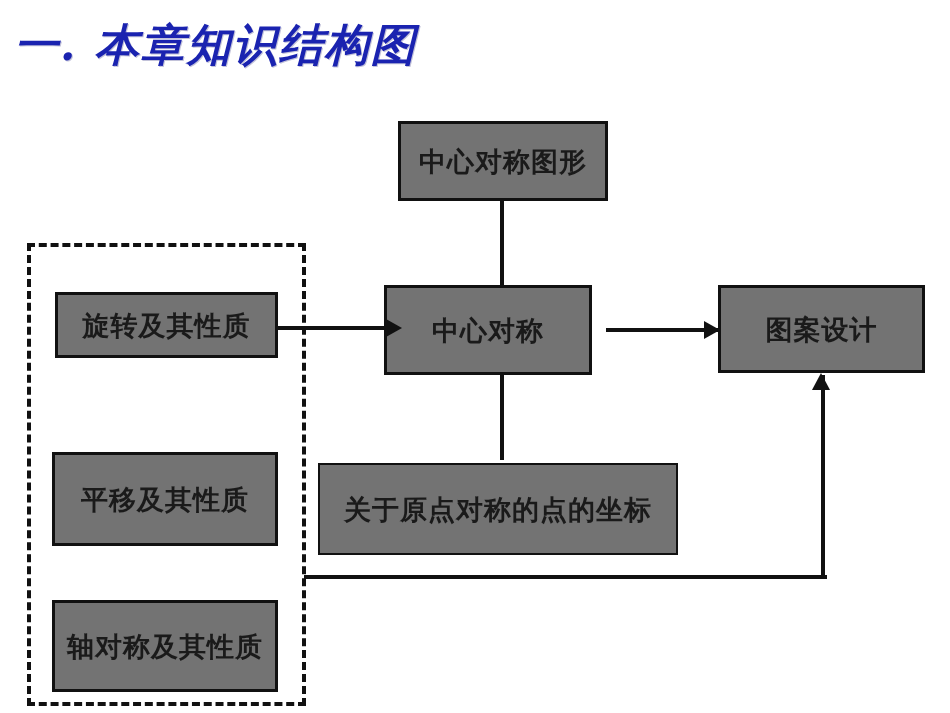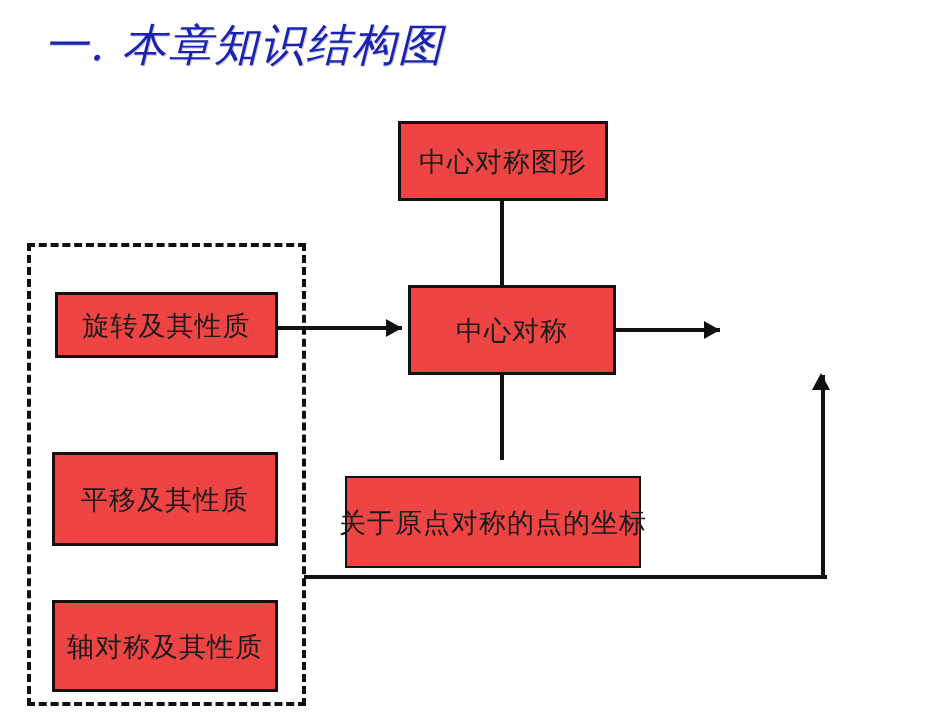--- a/index.html
+++ b/index.html
@@ -12,48 +12,49 @@
     width: 950px;
     height: 713px;
     background: #ffffff;
     overflow: hidden;
     font-family: "Liberation Serif", "DejaVu Serif", serif;
   }
 
   
   #slide-title {
     position: absolute;
-    left: 44px;
+    left: 14px;
     top: 16px;
     font-family: "DejaVu Serif", "Liberation Serif", serif;
     font-size: 44px;
-    font-weight: normal;
+    font-weight: bold;
     font-style: italic;
     letter-spacing: 2px;
     color: #1a23b0;
     text-shadow: 1px 1px 0 rgba(120,120,170,0.45);
     white-space: nowrap;
   }
 
   
   .node {
     position: absolute;
     box-sizing: border-box;
-    background: #ef4444;
+    background: #737373;
     border: 3px solid #111111;
     display: flex;
     align-items: center;
     justify-content: center;
     color: #1a1a1a;
     font-family: "DejaVu Serif", "Liberation Serif", serif;
     font-size: 27px;
     line-height: 1;
     letter-spacing: 1px;
     white-space: nowrap;
     z-index: 3;
+    font-weight: bold;
   }
   .node.thin { border-width: 2px; }
 
   
   #group-region {
     position: absolute;
     left: 27px;
     top: 243px;
     width: 279px;
     height: 463px;
@@ -111,24 +112,25 @@
   <div class="arrow-right" style="left:704px; top:321px;"></div>
 
   <div class="vline" style="left:500px; top:373px; height:87px;"></div>
 
   <div class="hline" style="left:304px; top:575px; width:523px;"></div>
   <div class="vline" style="left:821px; top:375px; height:202px;"></div>
   <div class="arrow-up" style="left:812px; top:373px;"></div>
 
   <div class="node" style="left:398px; top:121px; width:210px; height:80px;">中心对称图形</div>
 
-  <div class="node" style="left:408px; top:285px; width:208px; height:90px;">中心对称</div>
+  <div class="node" style="left:384px; top:285px; width:208px; height:90px;">中心对称</div>
 
+  <div class="node" style="left:718px; top:285px; width:207px; height:88px;">图案设计</div>
 
   <div class="node" style="left:55px; top:292px; width:223px; height:66px;">旋转及其性质</div>
 
   <div class="node" style="left:52px; top:452px; width:226px; height:94px;">平移及其性质</div>
 
   <div class="node" style="left:52px; top:600px; width:226px; height:92px;">轴对称及其性质</div>
 
-  <div class="node thin" style="left:318px; top:476px; width:296px; height:92px;margin-left:27px;">关于原点对称的点的坐标</div>
+  <div class="node thin" style="left:318px; top:463px; width:360px; height:92px;">关于原点对称的点的坐标</div>
 
 </div>
 
 </body></html>

